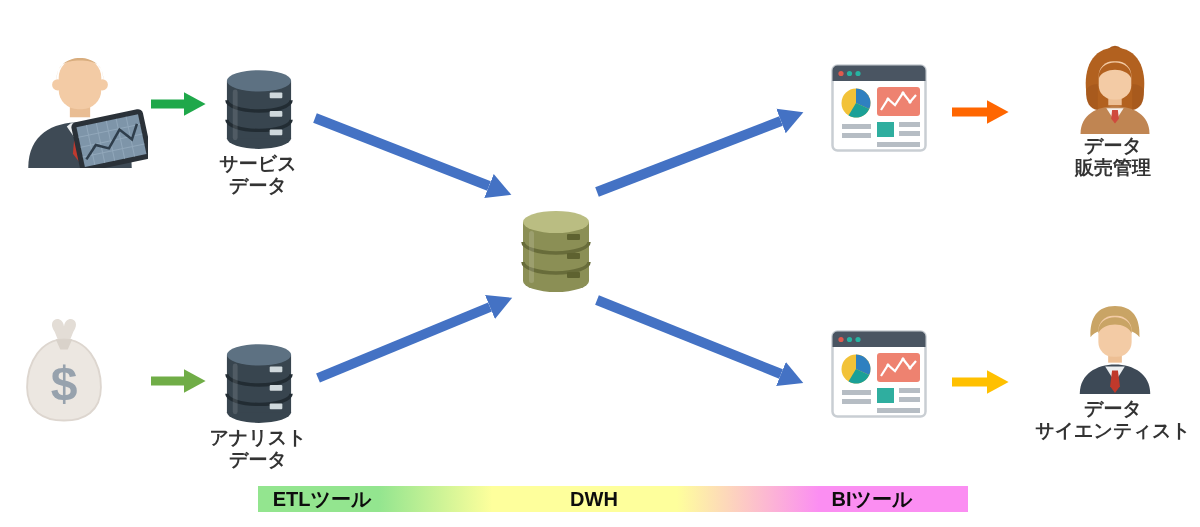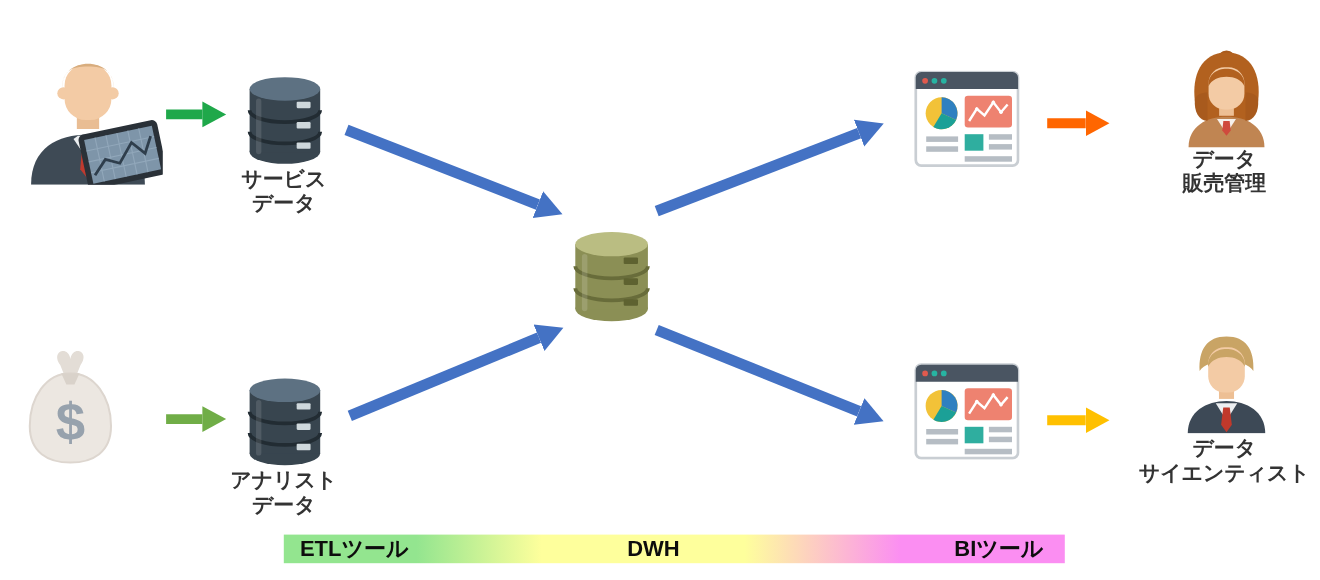--- a/index.html
+++ b/index.html
@@ -228,16 +228,16 @@
   </div>
 
   <div class="node-label" style="left:1023px;top:398px;width:180px">
     <span class="lbl-line">データ</span>
     <span class="lbl-line">サイエンティスト</span>
   </div>
 
   <div class="stage-bar">
     <span class="bar-label" style="left:64px">ETLツール</span>
     <span class="bar-label" style="left:336px">DWH</span>
-    <span class="bar-label" style="left:650px">BIツール</span>
+    <span class="bar-label" style="left:614px">BIツール</span>
   </div>
 
 </div>
 
 </body></html>

